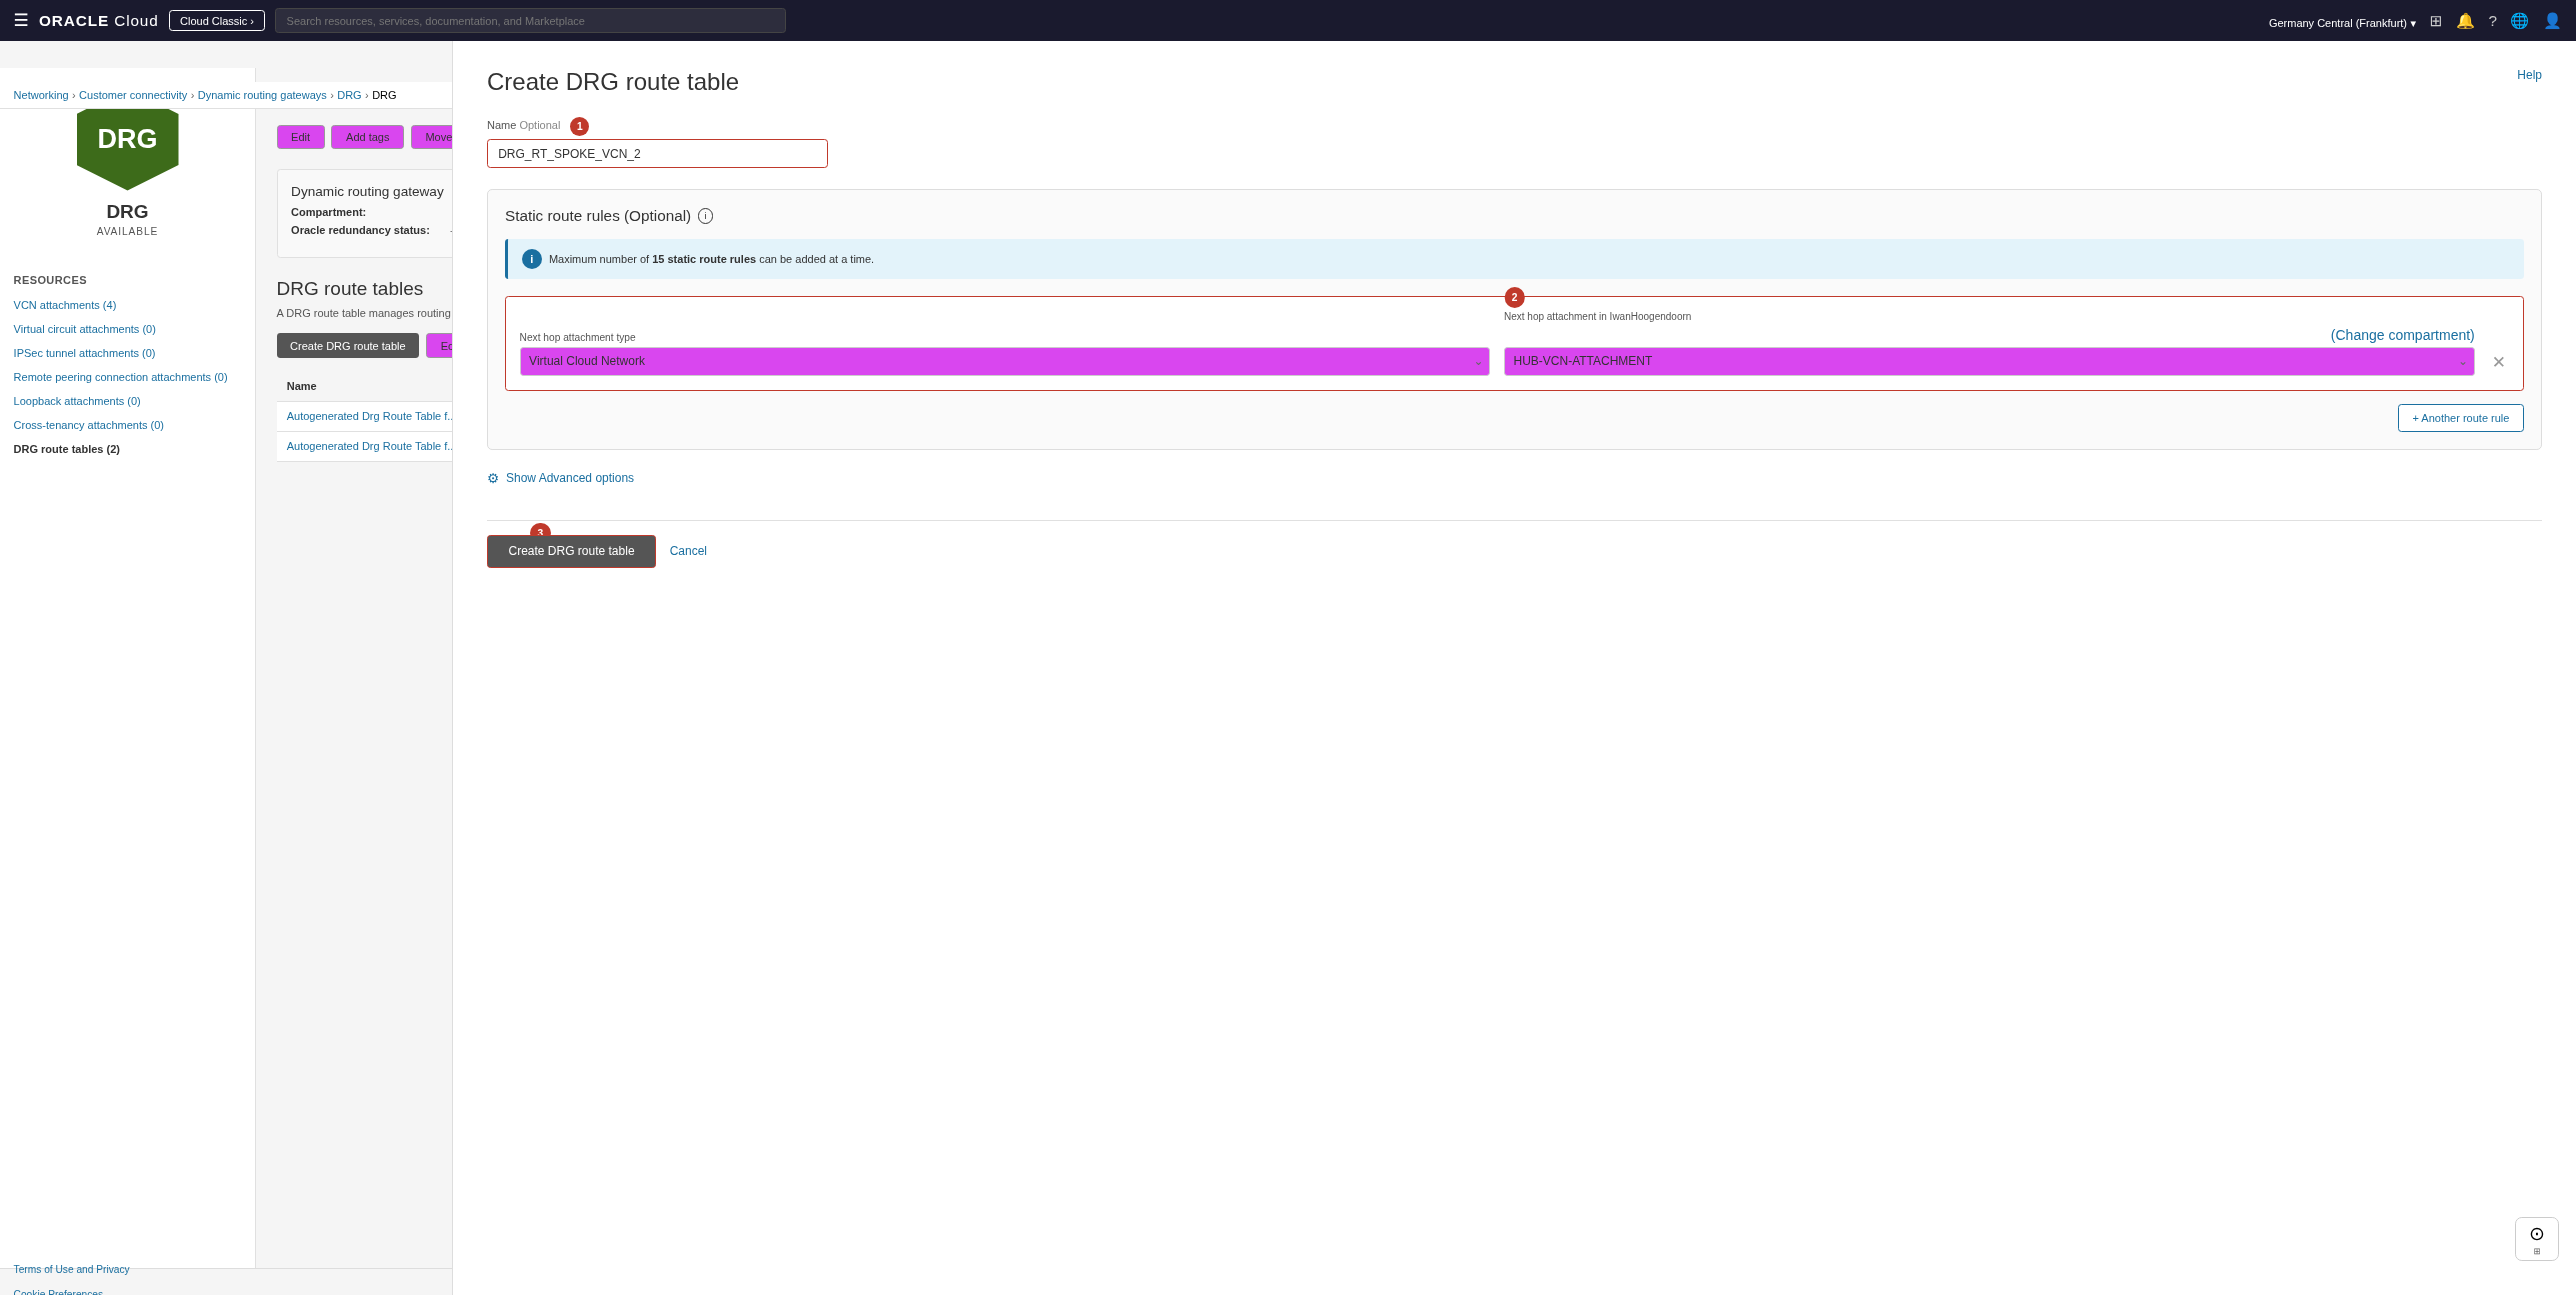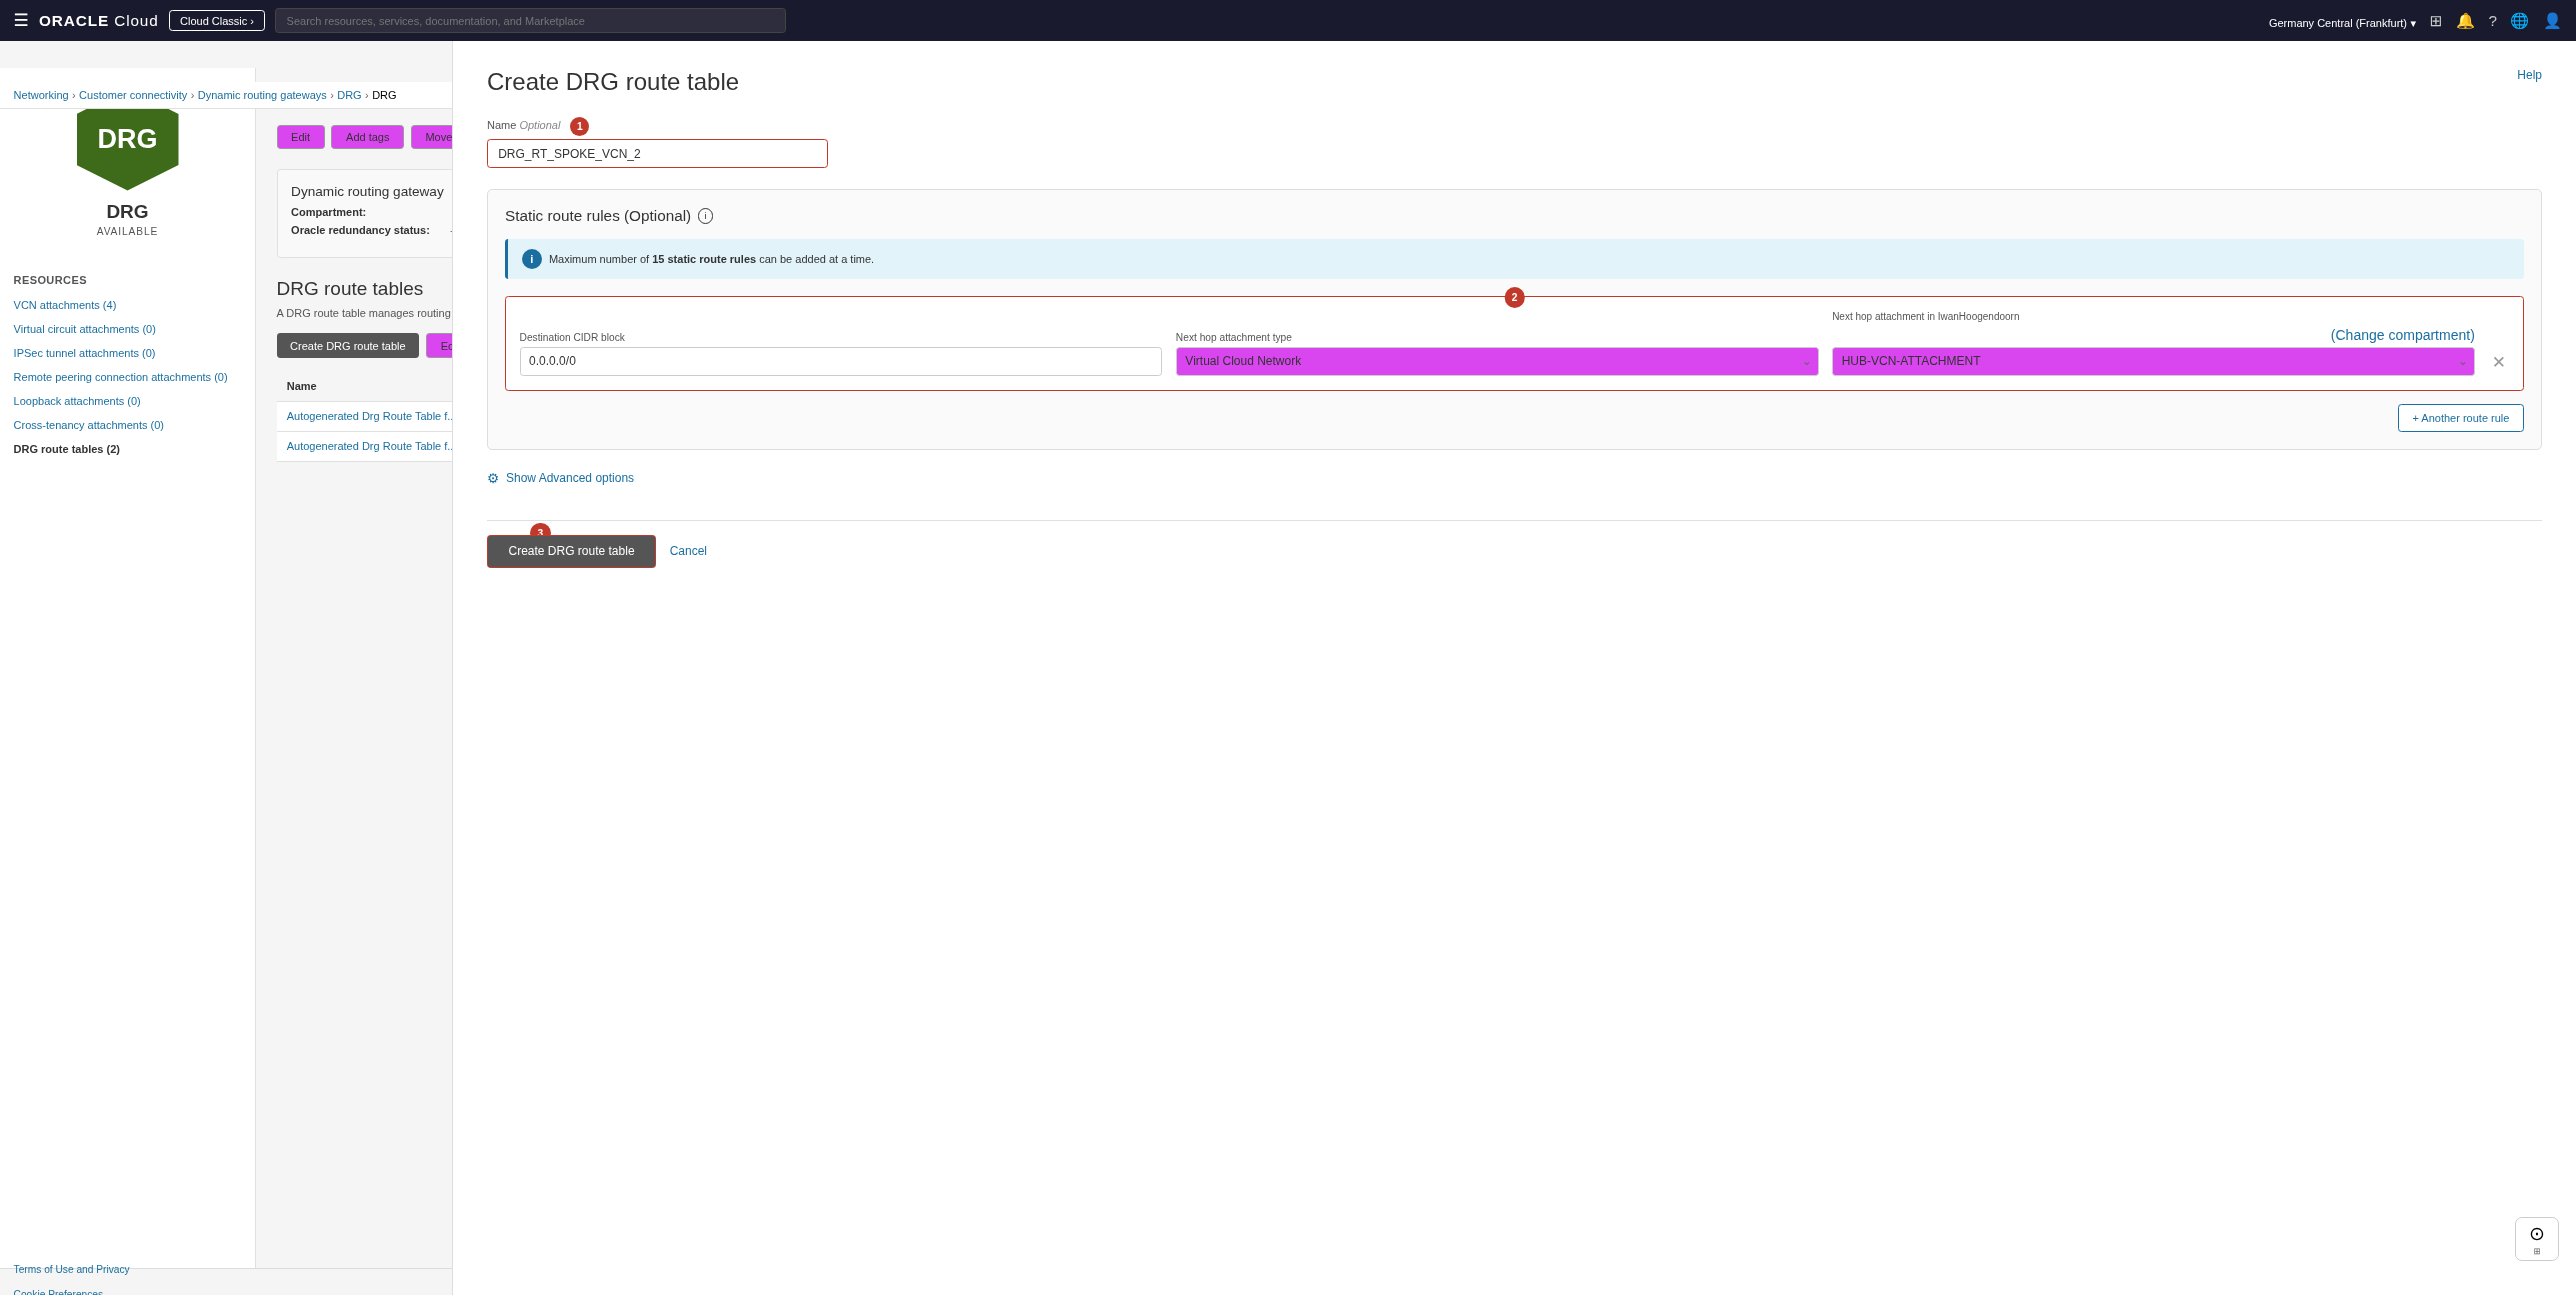--- a/index.html
+++ b/index.html
@@ -179,21 +179,21 @@
       display: flex;
       justify-content: space-between;
       align-items: flex-start;
       margin-bottom: 20.5px;
     }
     .modal-title { font-size: 24px; font-weight: 400; color: #333; }
     .help-link { color: #1a6fa0; text-decoration: none; font-size: 12px; }
 
     .form-section { margin-bottom: 20.5px; }
     .form-label { font-size: 11px; color: #555; margin-bottom: 3.4px; }
-    .form-label .optional { font-style: italic; color: #888; text-align: right; }
+    .form-label .optional { color: #888; text-align: right; }
     .form-label .badge-num {
       display: inline-flex;
       align-items: center;
       justify-content: center;
       width: 19px;
       height: 19px;
       background: #c0392b;
       color: #fff;
       border-radius: 50%;
       font-size: 10.2px;
@@ -565,24 +565,20 @@
       </div>
 
       <div class="info-banner">
         <span class="info-icon-circle">i</span>
         <span>Maximum number of <strong>15 static route rules</strong> can be added at a time.</span>
       </div>
 
       <div class="route-rule-container">
         <div class="route-rule-badge">2</div>
         <div class="rule-row">
-          <div class="rule-field">
-            <label>Destination CIDR block</label>
-            <input class="rule-input" type="text" value="0.0.0.0/0" style="">
-          </div>
           <div class="rule-field">
             <label>Next hop attachment type</label>
             <div class="select-wrapper">
               <select class="rule-select">
                 <option>Virtual Cloud Network</option>
                 <option>IPSec Tunnel</option>
                 <option>Virtual Circuit</option>
                 <option>Remote Peering Connection</option>
               </select>
             </div>

